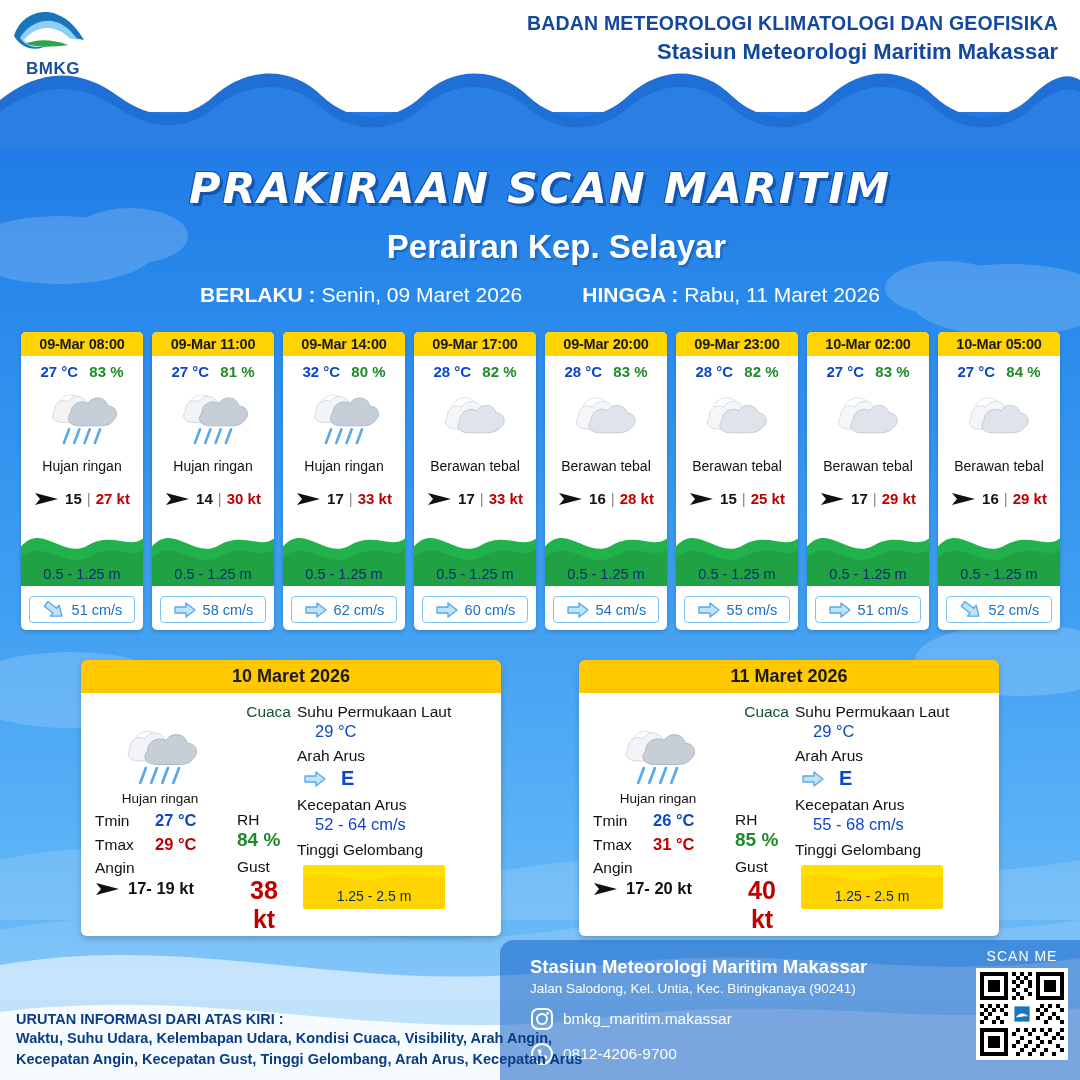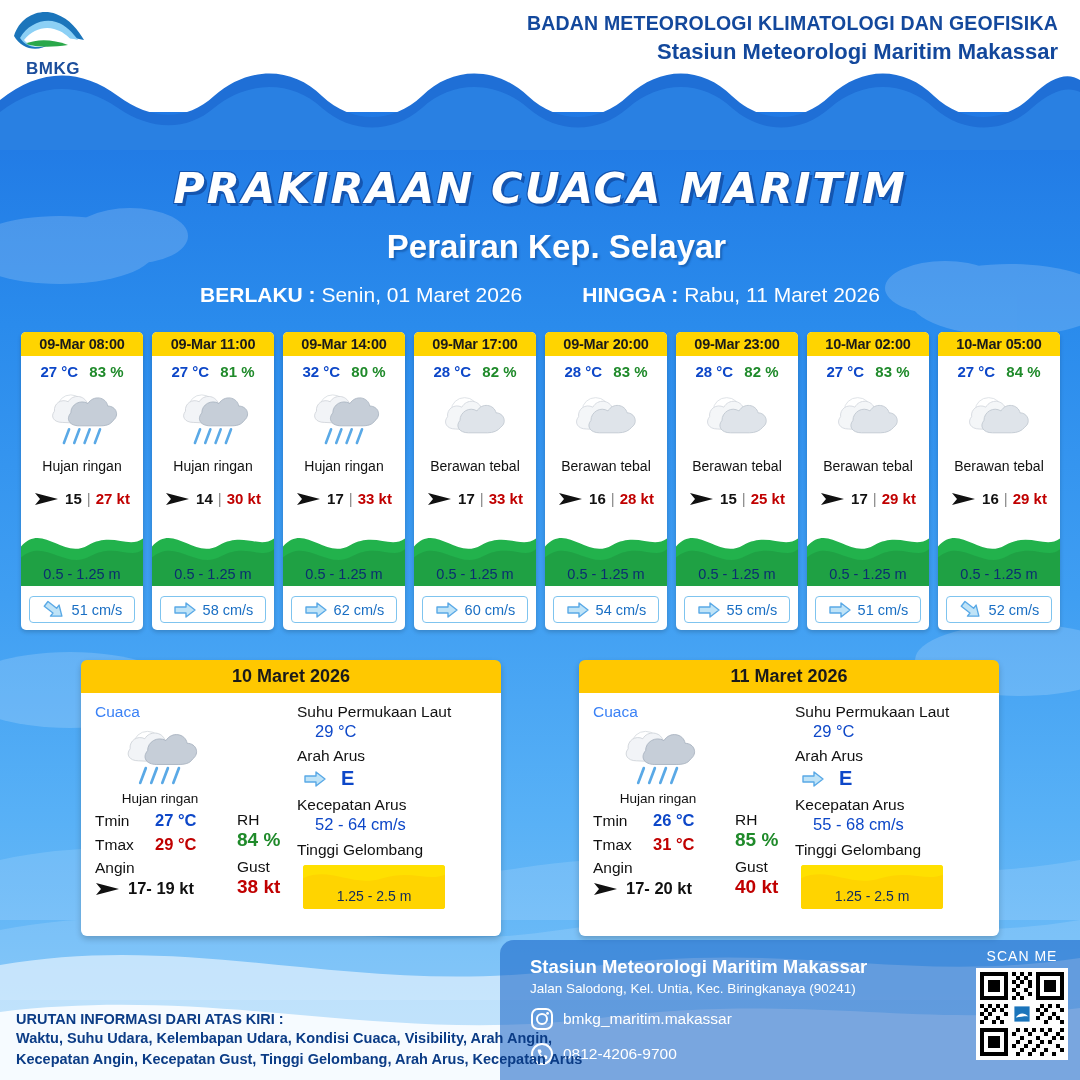--- a/index.html
+++ b/index.html
@@ -118,34 +118,34 @@
   .daily-head {
     background: #ffc800; text-align: center; font-size: 18px; font-weight: bold; color: #1a1a1a;
     padding: 6px 0;
   }
   .daily-body {
     background: #ffffff; height: 243px; position: relative; padding: 10px 14px;
     display: flex;
   }
   .daily-left { width: 196px; position: relative; }
   .daily-right { flex: 1; position: relative; padding-left: 6px; }
-  .lbl { font-size: 15.5px; color: #3b82f6; }
+  .lbl { font-size: 15.5px; color: #14532d; text-align: right; }
   .daily-left .cond { font-size: 13.5px; color: #111; text-align: center; width: 130px; }
   .dl-icon { height: 68px; display:flex; align-items:center; justify-content:center; width: 130px; margin-top: 2px;}
   .row { display: flex; align-items: baseline; margin-top: 5px; }
   .row .k { font-size: 15.5px; color: #111; width: 60px; }
   .row .v { font-size: 16.5px; font-weight: bold; }
   .v-blue { color: #0d47c8; }
   .v-red { color: #c00000; }
   .rh-block { position: absolute; left: 142px; top: 108px; }
   .rh-block .k { font-size: 15.5px; color: #111; }
   .rh-block .v { font-size: 19px; font-weight: bold; color: #1f8a2a; }
   .gust-block { position: absolute; left: 142px; top: 155px; }
   .gust-block .k { font-size: 15.5px; color: #111; }
-  .gust-block .v { font-size: 19px; font-weight: bold; color: #c00000; text-align: center; }
+  .gust-block .v { font-size: 25px; font-weight: bold; color: #c00000; text-align: center; }
   .dr-h { font-size: 15.5px; color: #111; margin-top: 0px; }
   .dr-val { font-size: 16.5px; color: #0d47c8; margin-left: 18px; margin-top: 1px; }
   .dr-val.big { font-size: 20px; font-weight: bold; }
   .arrow-row { display: flex; align-items: center; gap: 14px; margin-top: 2px; margin-left: 6px; }
   .wave-badge {
     margin-top: 6px; width: 142px; height: 44px; position: relative; overflow: hidden;
     background: #ffe000; border-radius: 3px; margin-left: 6px;
   }
   .wave-badge span {
     position: absolute; bottom: 5px; left: 0; width: 100%; text-align: center;
@@ -214,26 +214,26 @@
       <path d="M16,38 C26,33 42,33 58,39 C44,41 30,42 16,38 Z" fill="#2aa84a"></path>
     </svg>
     <div class="logo-text">BMKG</div>
   </div>
 
   <div class="org-title">
     <div class="l1">BADAN METEOROLOGI KLIMATOLOGI DAN GEOFISIKA</div>
     <div class="l2">Stasiun Meteorologi Maritim Makassar</div>
   </div>
 
-  <div class="title-main">PRAKIRAAN CUACA MARITIM</div>
+  <div class="title-main">PRAKIRAAN SCAN MARITIM</div>
   <div class="title-sub">Perairan Kep. Selayar</div>
   <div class="validity">
     <div>
       <b>BERLAKU :</b>
-      <span>Senin, 01 Maret 2026</span>
+      <span>Senin, 09 Maret 2026</span>
     </div>
     <div>
       <b>HINGGA :</b>
       <span>Rabu, 11 Maret 2026</span>
     </div>
   </div>
 
   <div class="cards" id="cards">
       <div class="card">
     <div class="card-time">09-Mar 08:00</div>

